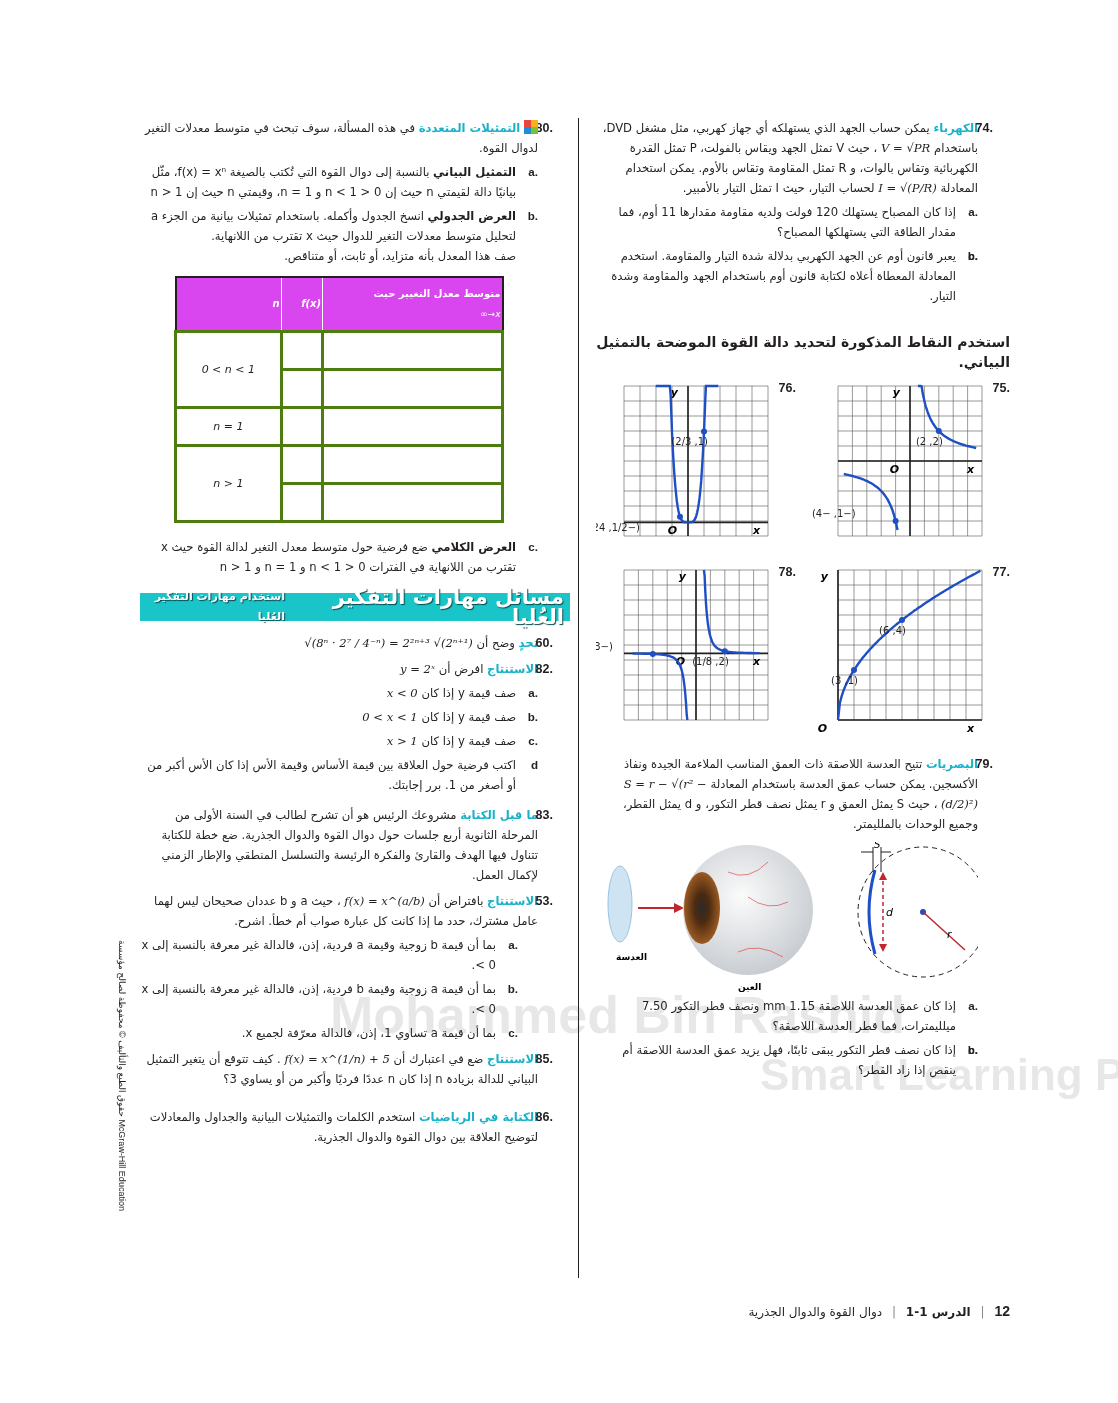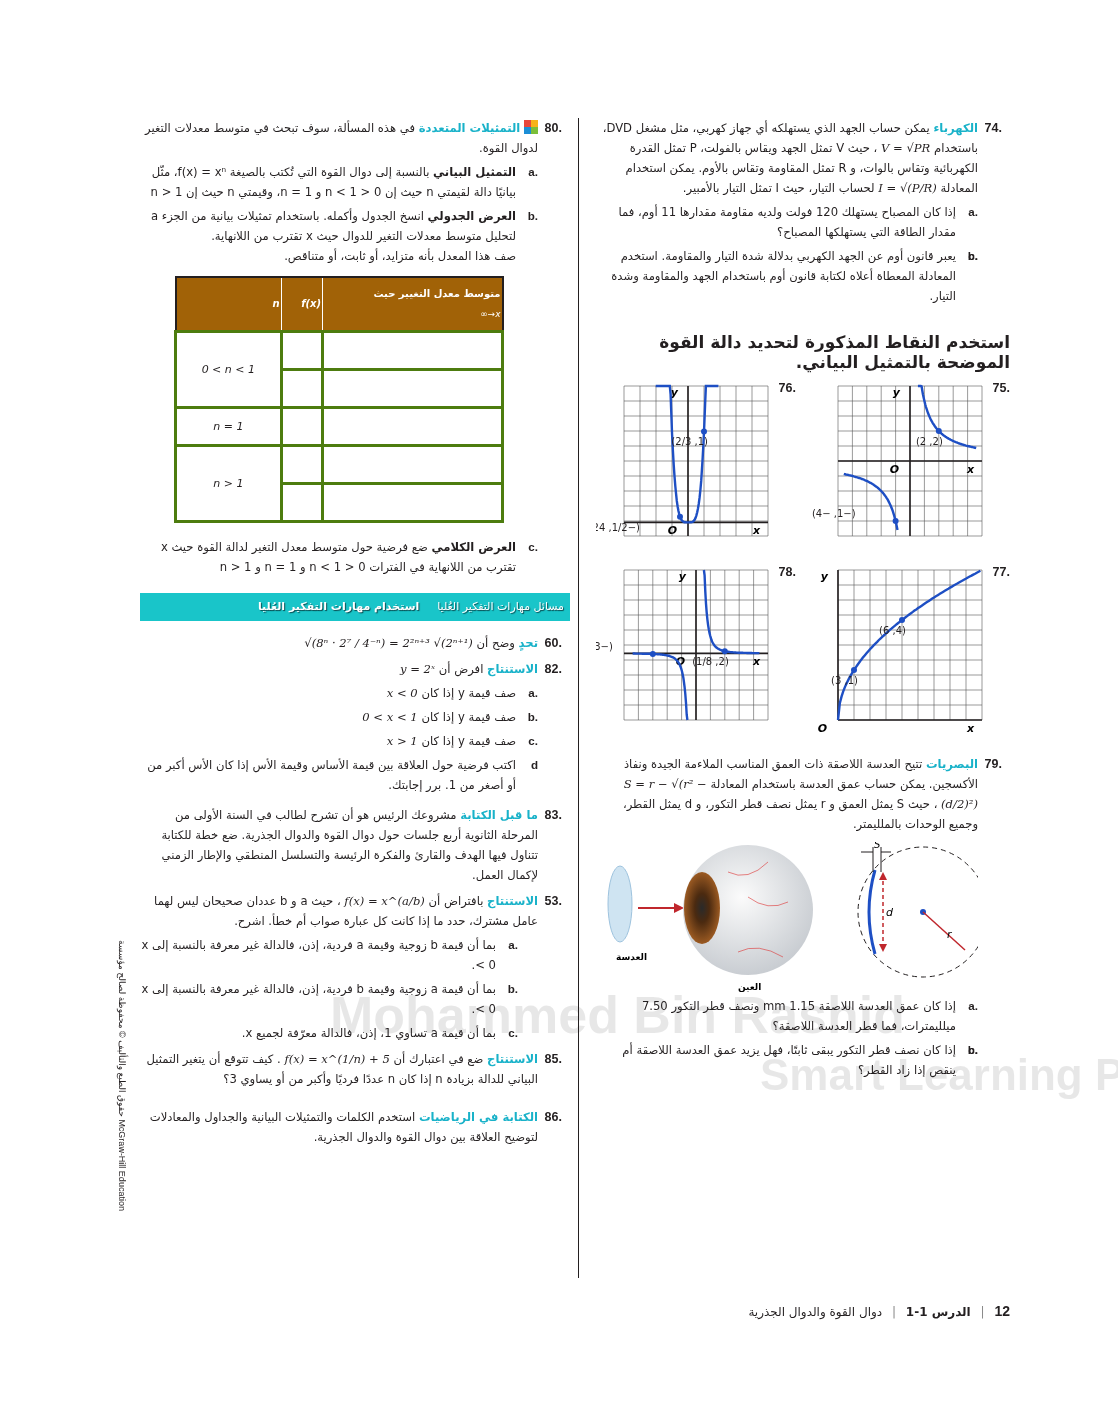--- a/index.html
+++ b/index.html
@@ -4,36 +4,36 @@
 <style>
   html, body { margin:0; padding:0; background:#ffffff; }
   body { width:1118px; height:1403px; position:relative; overflow:hidden;
          font-family:"DejaVu Sans", sans-serif; color:#231f20; }
   .wm-text { position:absolute; color:#000; opacity:0.09; font-family:"Liberation Sans", sans-serif; font-weight:bold; white-space:nowrap; }
   .col { position:absolute; direction:rtl; text-align:right; font-size:11.6px; line-height:20px; }
   .col-right { left:596px; width:414px; top:118px; }
   .col-left { left:140px; width:430px; top:118px; }
   .divider { position:absolute; left:578px; top:118px; width:1px; height:1160px; background:#231f20; }
   .q { position:relative; padding-right:32px; margin-bottom:6px; }
-  .qnum { position:absolute; right:8px; top:0; font-weight:bold; font-family:"Liberation Sans", sans-serif; font-size:12.5px; direction:ltr; }
+  .qnum { position:absolute; right:17px; top:0; font-weight:bold; font-family:"Liberation Sans", sans-serif; font-size:12.5px; direction:ltr; }
   .kw { color:#19b2c9; font-weight:bold; }
   .kw-black { font-weight:bold; color:#231f20; }
   .sub { position:relative; padding-right:22px; margin:4px 0; }
   .sub .letter { position:absolute; right:0; top:0; font-weight:bold; font-family:"Liberation Sans", sans-serif; direction:ltr; }
   .math { font-family:"DejaVu Serif", serif; font-style:italic; direction:ltr; unicode-bidi:embed; }
-  .instr { font-weight:bold; font-size:17px; margin:26px 0 6px; }
+  .instr { font-weight:bold; font-size:14px; margin:26px 0 6px; }
   .graphs { display:grid; grid-template-columns:200px 200px; gap:14px 14px; direction:rtl; }
   .graph { position:relative; height:170px; }
   .graph .gnum { position:absolute; right:0; top:0; font-weight:bold; font-family:"Liberation Sans", sans-serif; font-size:12.5px; direction:ltr; }
   .graph svg { position:absolute; left:0; top:0; }
   .table80 { border-collapse:collapse; margin:10px auto 0; width:330px; direction:rtl; border:2px solid #231f20; }
-  .table80 th { background:#a16207; color:#fff; font-size:10px; height:50px; font-weight:bold; border-left:1px solid #ffffff; }
+  .table80 th { background:#d946ef; color:#fff; font-size:10px; height:50px; font-weight:bold; border-left:1px solid #ffffff; }
   .table80 td { height:33px; border:3px solid #4d7c0f; font-size:11px; text-align:center; direction:ltr; }
   .banner { background:#19c5c9; height:28px; margin:16px 0 12px; display:flex; align-items:center; padding-right:6px; color:#fff; }
-  .banner .big { font-weight:normal; font-size:11px; text-shadow:1px 1px 1px #0a4a4e; margin-left:18px; }
+  .banner .big { font-weight:bold; font-size:21px; text-shadow:1px 1px 1px #0a4a4e; margin-left:18px; }
   .banner .small { font-weight:bold; font-size:11px; text-shadow:1px 1px 1px #0a4a4e; }
   .footer { position:absolute; left:640px; top:1303px; width:370px; direction:rtl; text-align:right; font-size:12px; }
   .footer .pg { font-weight:bold; font-size:14px; font-family:"Liberation Sans", sans-serif; }
   .footer .sep { color:#888; margin:0 6px; }
   .side-credit { position:absolute; left:113px; top:940px; width:340px; transform-origin:0 0; transform:rotate(90deg) translate(0,-14px); font-size:9px; white-space:nowrap; font-family:"Liberation Sans", sans-serif; }
   .eye-fig { position:relative; height:150px; margin:8px 0 4px; direction:ltr; }
   .label-small { font-size:9px; font-weight:bold; }
 </style>
 </head>
 <body>

